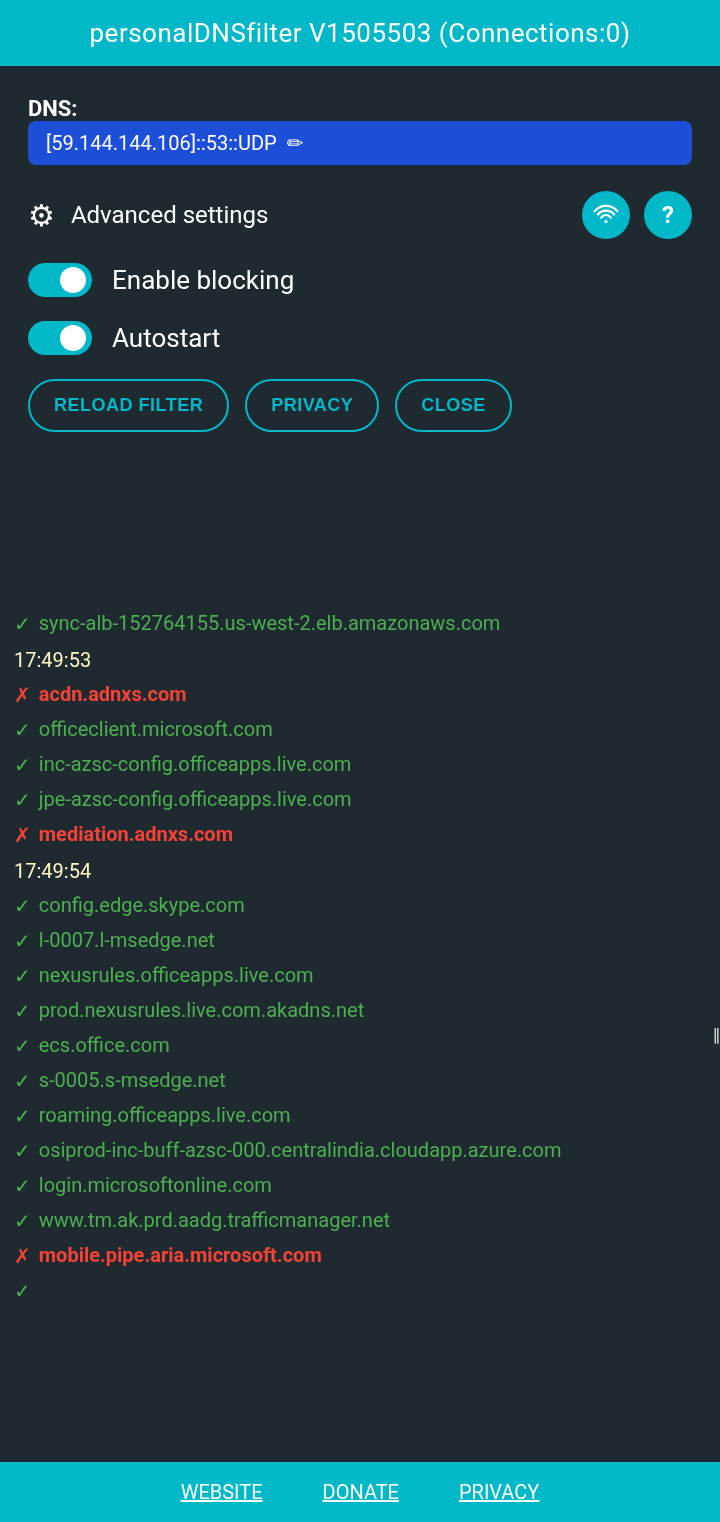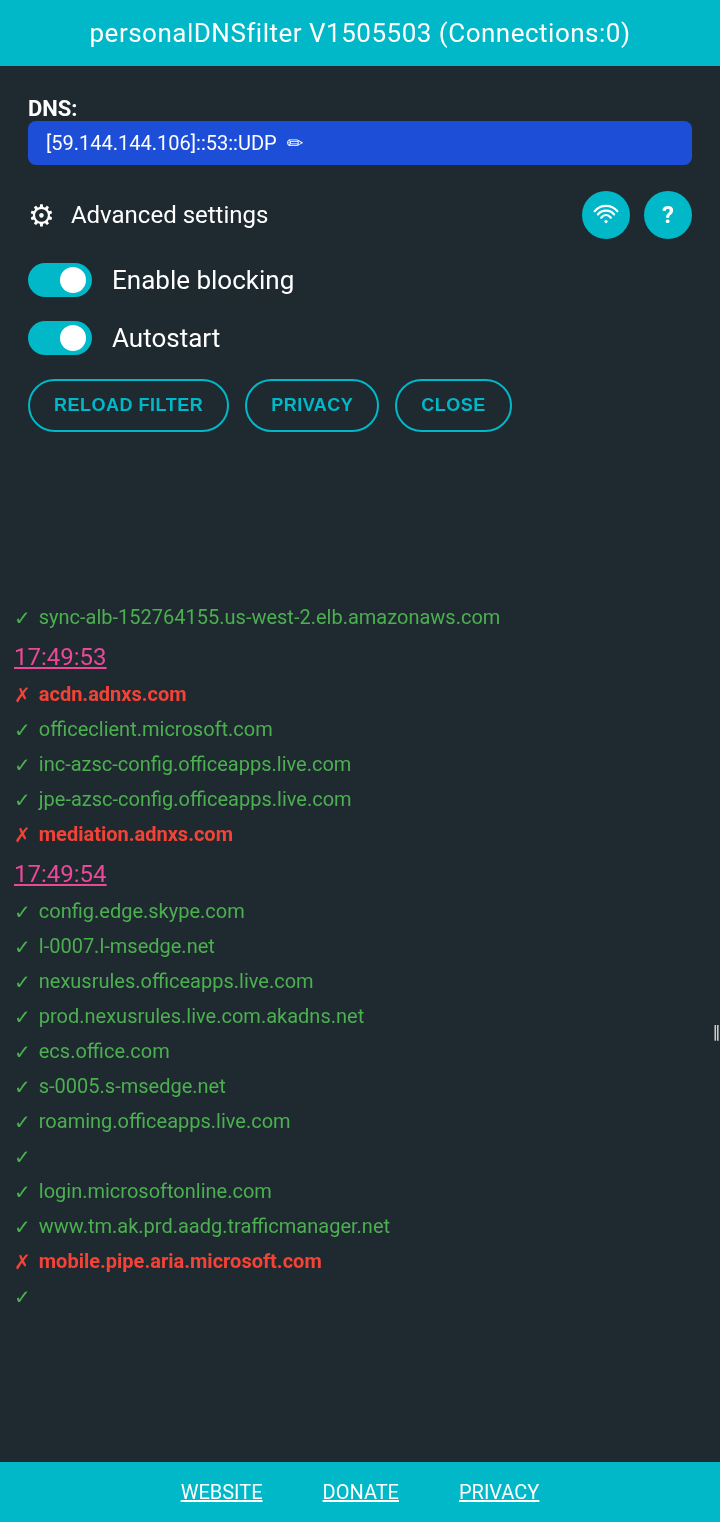--- a/index.html
+++ b/index.html
@@ -182,24 +182,23 @@
       font-weight: bold;
       letter-spacing: -2px;
     }
 
     .log-entry {
       font-size: 20px;
       line-height: 1.5;
       padding: 2px 0;
     }
     .log-timestamp {
-      color: #ec4899;
-      font-size: 24px;
+      color: #fef9c3;
+      font-size: 20px;
       padding: 4px 0 2px 0;
-      text-decoration: underline;
     }
     .log-allowed {
       color: #4caf50;
       display: flex;
       align-items: flex-start;
       gap: 8px;
     }
     .log-blocked {
       color: #f44336;
       display: flex;
@@ -352,20 +351,21 @@
     <div class="log-entry log-allowed">
       <span class="log-check">✓</span>
       <span class="log-domain">s-0005.s-msedge.net</span>
     </div>
     <div class="log-entry log-allowed">
       <span class="log-check">✓</span>
       <span class="log-domain">roaming.officeapps.live.com</span>
     </div>
     <div class="log-entry log-allowed">
       <span class="log-check">✓</span>
+      <span class="log-domain">osiprod-inc-buff-azsc-000.centralindia.cloudapp.azure.com</span>
     </div>
     <div class="log-entry log-allowed">
       <span class="log-check">✓</span>
       <span class="log-domain">login.microsoftonline.com</span>
     </div>
     <div class="log-entry log-allowed">
       <span class="log-check">✓</span>
       <span class="log-domain">www.tm.ak.prd.aadg.trafficmanager.net</span>
     </div>
     <div class="log-entry log-blocked">

